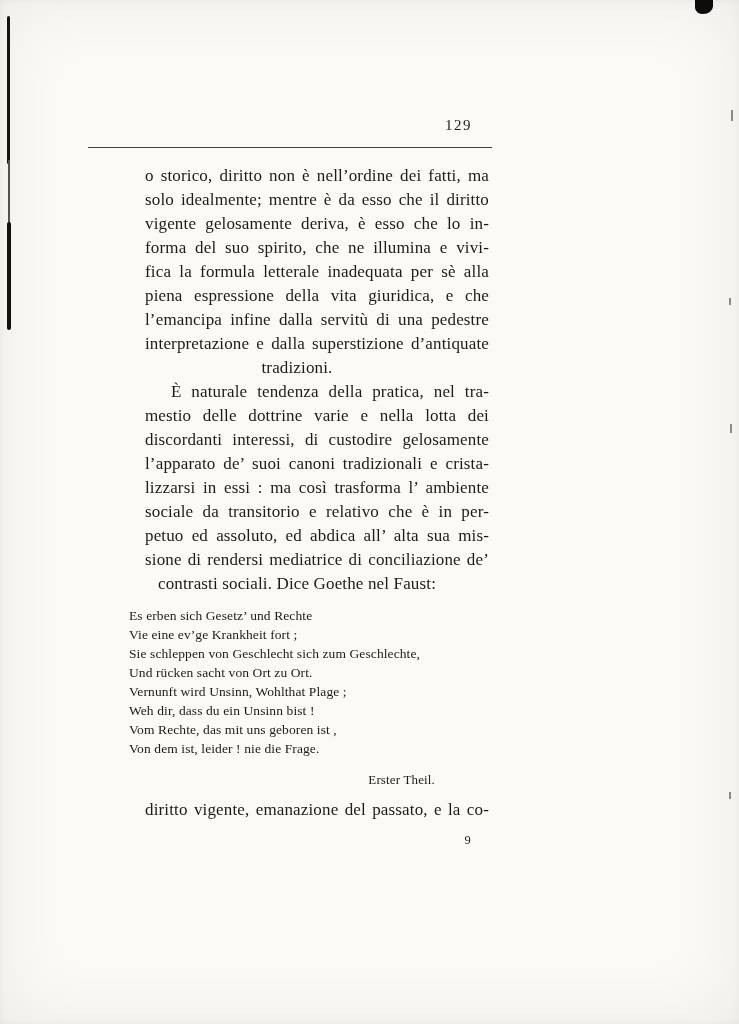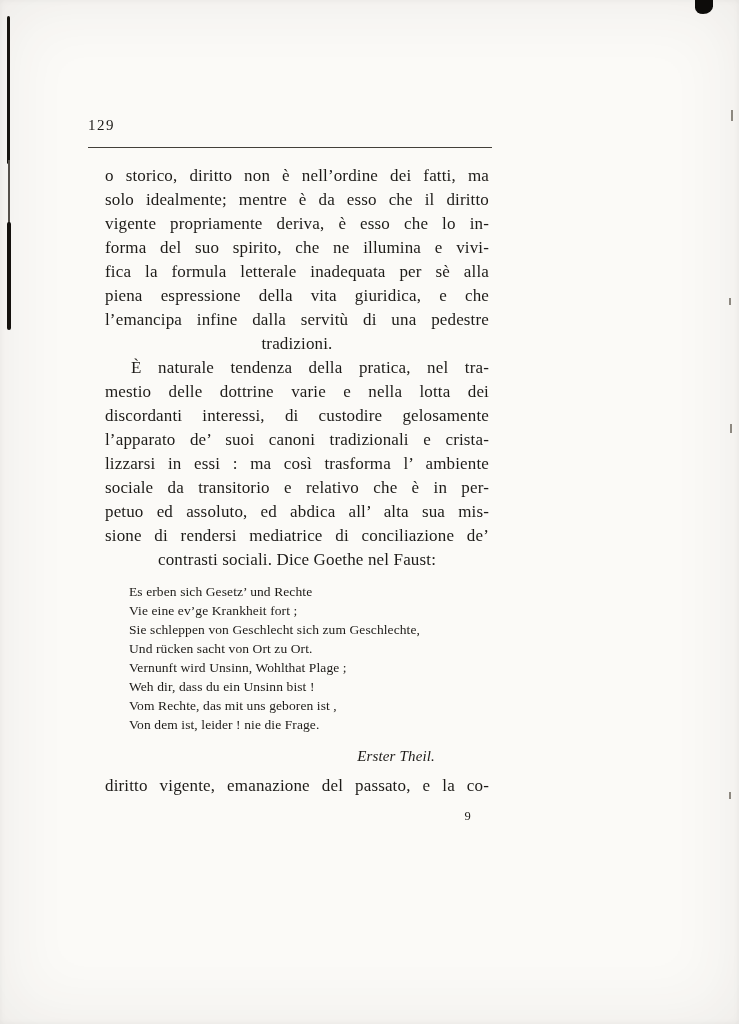--- a/index.html
+++ b/index.html
@@ -10,51 +10,51 @@
     margin: 0 auto;
     background: #fbfaf7;
     overflow: hidden;
     font-family: "Liberation Serif", "DejaVu Serif", serif;
     color: #1d1b18;
     box-shadow: inset 0 0 70px rgba(60,55,45,0.08), inset 0 0 6px rgba(0,0,0,0.05);
   }
   .page-number {
     position: absolute;
     top: 117px; left: 88px; width: 384px;
+    text-align: right;
     font-size: 15px;
     letter-spacing: 1.5px;
   }
   .rule {
     position: absolute;
     top: 147px; left: 88px;
     width: 404px; height: 1px;
     background: #43403a;
   }
   .text-block {
     position: absolute;
     top: 164px; left: 105px; width: 384px;
     font-size: 17px;
     line-height: 24px;
     letter-spacing: 0.15px;
   }
-  .jl { text-align: justify; text-align-last: justify; }
+  .jl { text-align: justify; text-align-last: justify; margin-left: 40px; }
   .ll { text-align: center; }
   .ind { text-indent: 26px; }
   .quote {
     margin: 10px 0 13px 24px;
     font-size: 13.5px;
     line-height: 19px;
     letter-spacing: 0.1px;
   }
   .attrib {
     width: 330px;
     margin-top: 1px;
     text-align: right;
-    font-style: italic;
-    font-size: 15px;
+    font-size: 13px;
     line-height: 18px;
   }
   .para3 { margin-top: 9px; }
   .sig {
     margin-top: 6px;
     padding-right: 18px;
     text-align: right;
     font-size: 12.5px;
   }
   
@@ -83,25 +83,26 @@
   <div class="tick tick-4"></div>
 
   <div class="page-number">129</div>
   <div class="rule"></div>
 
   <div class="text-block">
 
     <div>
       <div class="jl">o storico, diritto non è nell’ordine dei fatti, ma</div>
       <div class="jl">solo idealmente; mentre è da esso che il diritto</div>
-      <div class="jl">vigente propriamente deriva, è esso che lo in-</div>
+      <div class="jl">vigente gelosamente deriva, è esso che lo in-</div>
       <div class="jl">forma del suo spirito, che ne illumina e vivi-</div>
       <div class="jl">fica la formula letterale inadequata per sè alla</div>
       <div class="jl">piena espressione della vita giuridica, e che</div>
       <div class="jl">l’emancipa infine dalla servitù di una pedestre</div>
+      <div class="jl">interpretazione e dalla superstizione d’antiquate</div>
       <div class="ll">tradizioni.</div>
     </div>
 
     <div>
       <div class="jl ind">È naturale tendenza della pratica, nel tra-</div>
       <div class="jl">mestio delle dottrine varie e nella lotta dei</div>
       <div class="jl">discordanti interessi, di custodire gelosamente</div>
       <div class="jl">l’apparato de’ suoi canoni tradizionali e crista-</div>
       <div class="jl">lizzarsi in essi : ma così trasforma l’ ambiente</div>
       <div class="jl">sociale da transitorio e relativo che è in per-</div>

